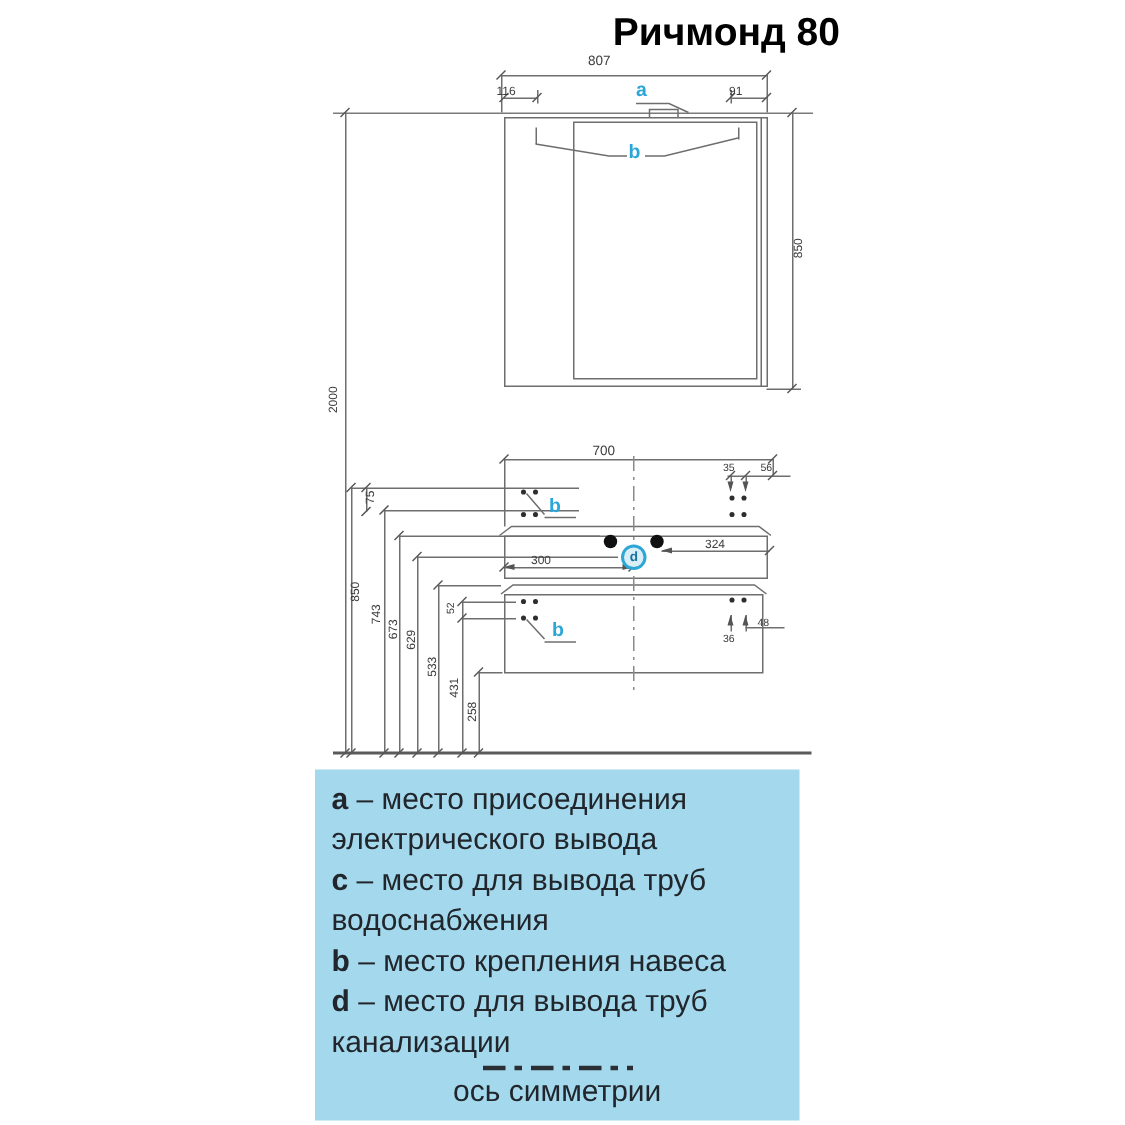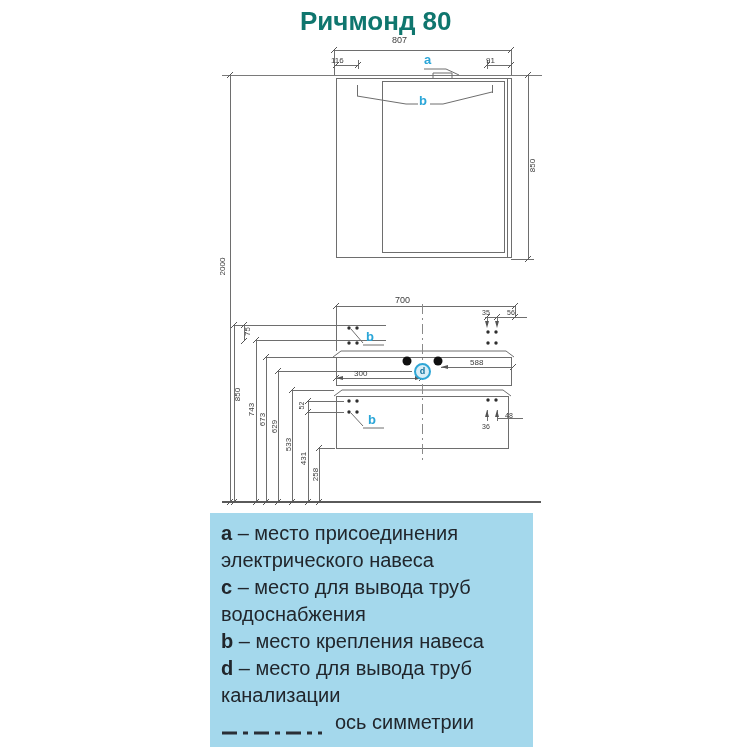--- a/index.html
+++ b/index.html
@@ -1,37 +1,37 @@
 <!DOCTYPE html>
 <html><head>
 <meta charset="utf-8">
 <style>
   html,body{margin:0;padding:0;background:#ffffff;}
   .canvas{position:relative;width:750px;height:750px;background:#ffffff;overflow:hidden;
           font-family:"Liberation Sans", sans-serif;}
-  .title{position:absolute;left:300px;top:6px;width:260px;text-align:left;
-         font-size:26px;font-weight:bold;color:#0f766e;letter-spacing:0px;}
+  .title{position:absolute;left:300px;top:6px;width:260px;text-align:right;
+         font-size:26px;font-weight:bold;color:#000000;letter-spacing:0px;}
   
   .hl{position:absolute;height:1px;background:#6e6e6e;}
   .vl{position:absolute;width:1px;background:#6e6e6e;}
   .box{position:absolute;border:1px solid #6e6e6e;box-sizing:border-box;background:transparent;}
   .dim{position:absolute;font-size:8px;color:#3c3c3c;text-align:left;line-height:9px;white-space:nowrap;}
   .dim.big{font-size:9px;}
   .rot{position:absolute;width:40px;text-align:center;font-size:8px;color:#3c3c3c;
        transform:rotate(-90deg);line-height:9px;white-space:nowrap;}
   .cy{position:absolute;color:#2ba6d8;font-weight:bold;font-size:13px;line-height:13px;}
   .dcircle{position:absolute;left:414px;top:363px;width:17px;height:17px;box-sizing:border-box;
            border:2px solid #2ea6d6;border-radius:50%;background:#d9eef7;
            text-align:center;font-size:9px;font-weight:bold;color:#13739e;line-height:13px;}
   svg.overlay{position:absolute;left:0;top:0;pointer-events:none;}
   
   .legend{position:absolute;left:210px;top:513px;width:323px;height:234px;box-sizing:border-box;
           background:#a4d8ec;padding:7px 11px 0 11px;color:#21262c;font-size:20px;line-height:27px;}
   .legend .k{font-weight:bold;}
-  .legend-sym{display:flex;align-items:flex-end;gap:12px;}
+  .legend-sym{display:flex;align-items:center;flex-direction:column;}
   .legend-sym svg{flex:0 0 auto;}
 </style>
 </head>
 <body>
 
 <div class="canvas">
 
   <div class="title">Ричмонд 80</div>
 
   <div class="hl" style="left:222px;top:75px;width:320px;background:#7a7a7a;"></div>
@@ -198,35 +198,35 @@
   <div class="rot" style="left:217px;top:390px;">850</div>
   <div class="rot" style="left:227px;top:327px;">75</div>
   <div class="rot" style="left:231px;top:405px;">743</div>
   <div class="rot" style="left:242px;top:415px;">673</div>
   <div class="rot" style="left:254px;top:422px;">629</div>
   <div class="rot" style="left:268px;top:440px;">533</div>
   <div class="rot" style="left:283px;top:454px;">431</div>
   <div class="rot" style="left:295px;top:470px;">258</div>
   <div class="rot" style="left:281px;top:401px;font-size:7px;">52</div>
   <div class="dim" style="left:354px;top:369px;width:40px;">300</div>
-  <div class="dim" style="left:470px;top:358px;width:40px;">588</div>
+  <div class="dim" style="left:470px;top:358px;width:40px;">324</div>
   <div class="dim" style="left:505px;top:411px;width:20px;font-size:7px;">48</div>
   <div class="dim" style="left:482px;top:422px;width:20px;font-size:7px;">36</div>
 
   <div class="cy" style="left:424px;top:53px;">a</div>
   <div class="cy" style="left:419px;top:94px;">b</div>
   <div class="cy" style="left:366px;top:330px;">b</div>
   <div class="cy" style="left:368px;top:413px;"></div>
   <div class="cy" style="left:368px;top:413px;">b</div>
   <div class="dcircle">
     <span>d</span>
   </div>
 
   <div class="legend">
-    <div><span class="k">a</span> <span>– место присоединения электрического навеса</span></div>
+    <div><span class="k">a</span> <span>– место присоединения электрического вывода</span></div>
     <div><span class="k">c</span> <span>– место для вывода труб водоснабжения</span></div>
     <div><span class="k">b</span> <span>– место крепления навеса</span></div>
     <div><span class="k">d</span> <span>– место для вывода труб канализации</span></div>
     <div class="legend-sym">
       <svg width="102" height="6">
         <line x1="1" y1="3" x2="101" y2="3" stroke="#2a2f36" stroke-width="3" stroke-dasharray="15 6 5 6"></line>
       </svg>
       <span>ось симметрии</span>
     </div>
   </div>

